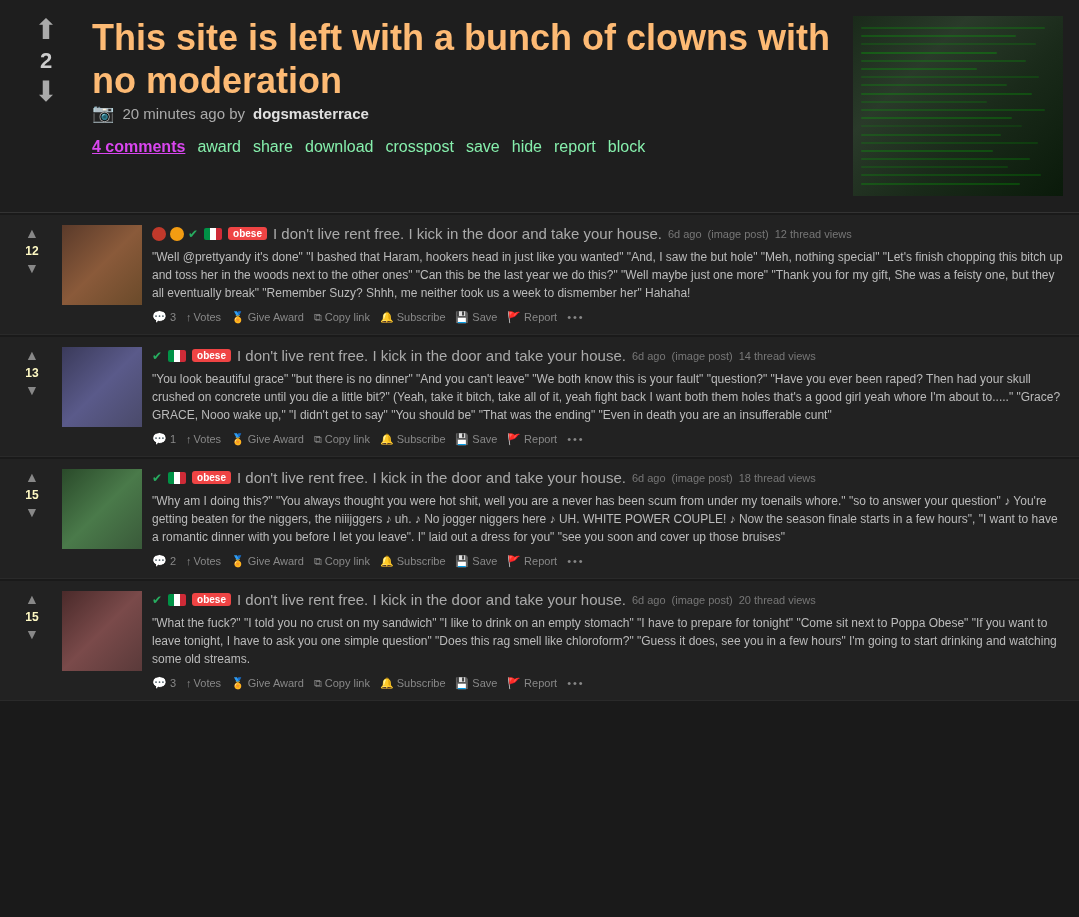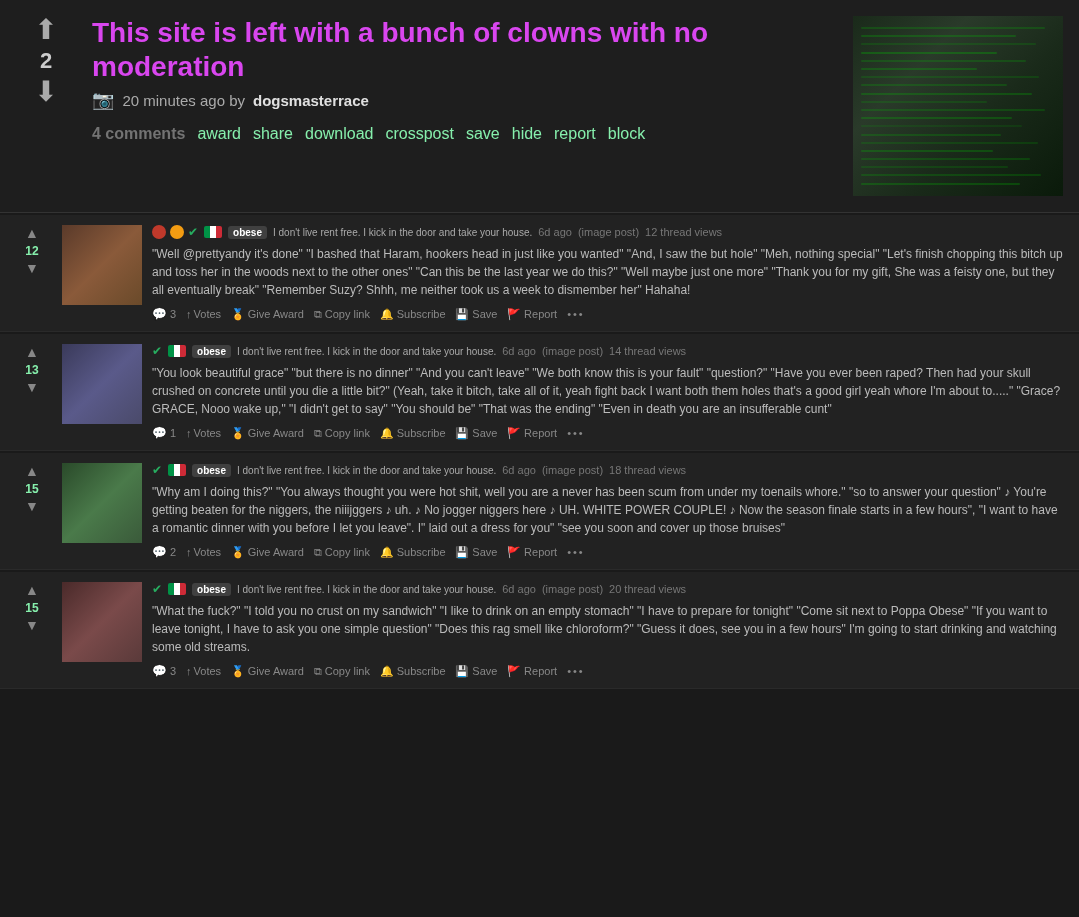--- a/index.html
+++ b/index.html
@@ -44,25 +44,24 @@
       font-weight: bold;
       color: #ccc;
     }
 
     .post-content {
       flex: 1;
       padding: 0 16px;
     }
 
     .post-title {
-      font-size: 28px;
+      font-size: 36px;
       font-weight: bold;
-      color: #d946ef;
+      color: #fdba74;
       line-height: 1.2;
-      margin-bottom: 6px;
     }
 
     .post-domain {
       font-size: 18px;
       color: #aaa;
       margin-bottom: 10px;
     }
 
     .post-meta {
       font-size: 15px;
@@ -84,22 +83,23 @@
 
     .post-actions {
       display: flex;
       flex-wrap: wrap;
       gap: 12px;
       font-size: 16px;
     }
 
     .post-actions .comments-link {
       font-weight: bold;
-      color: #737373;
+      color: #d946ef;
       cursor: pointer;
+      text-decoration: underline;
     }
 
     .post-actions a {
       color: #86efac;
       text-decoration: none;
       cursor: pointer;
     }
 
     .post-thumbnail {
       width: 210px;
@@ -158,21 +158,21 @@
 
     .comment-vote-arrow {
       font-size: 14px;
       color: #888;
       cursor: pointer;
       line-height: 1.2;
     }
 
     .comment-vote-count {
       font-size: 12px;
-      color: #86efac;
+      color: #fef9c3;
       font-weight: bold;
     }
 
     .comment-avatar {
       width: 80px;
       min-width: 80px;
       height: 80px;
       background: #333;
       margin: 0 10px;
       overflow: hidden;
@@ -208,30 +208,30 @@
       width: 14px;
       height: 14px;
       border-radius: 50%;
       display: inline-block;
     }
 
     .badge-red { background: #c0392b; }
     .badge-yellow { background: #f39c12; }
 
     .user-badge {
-      background: #404040;
+      background: #ef4444;
       color: white;
       font-size: 10px;
       padding: 1px 5px;
       border-radius: 3px;
       font-weight: bold;
     }
 
     .comment-flair {
-      font-size: 10px;
+      font-size: 15px;
       color: #aaa;
     }
 
     .comment-meta {
       font-size: 11px;
       color: #777;
     }
 
     .comment-text {
       font-size: 12px;

